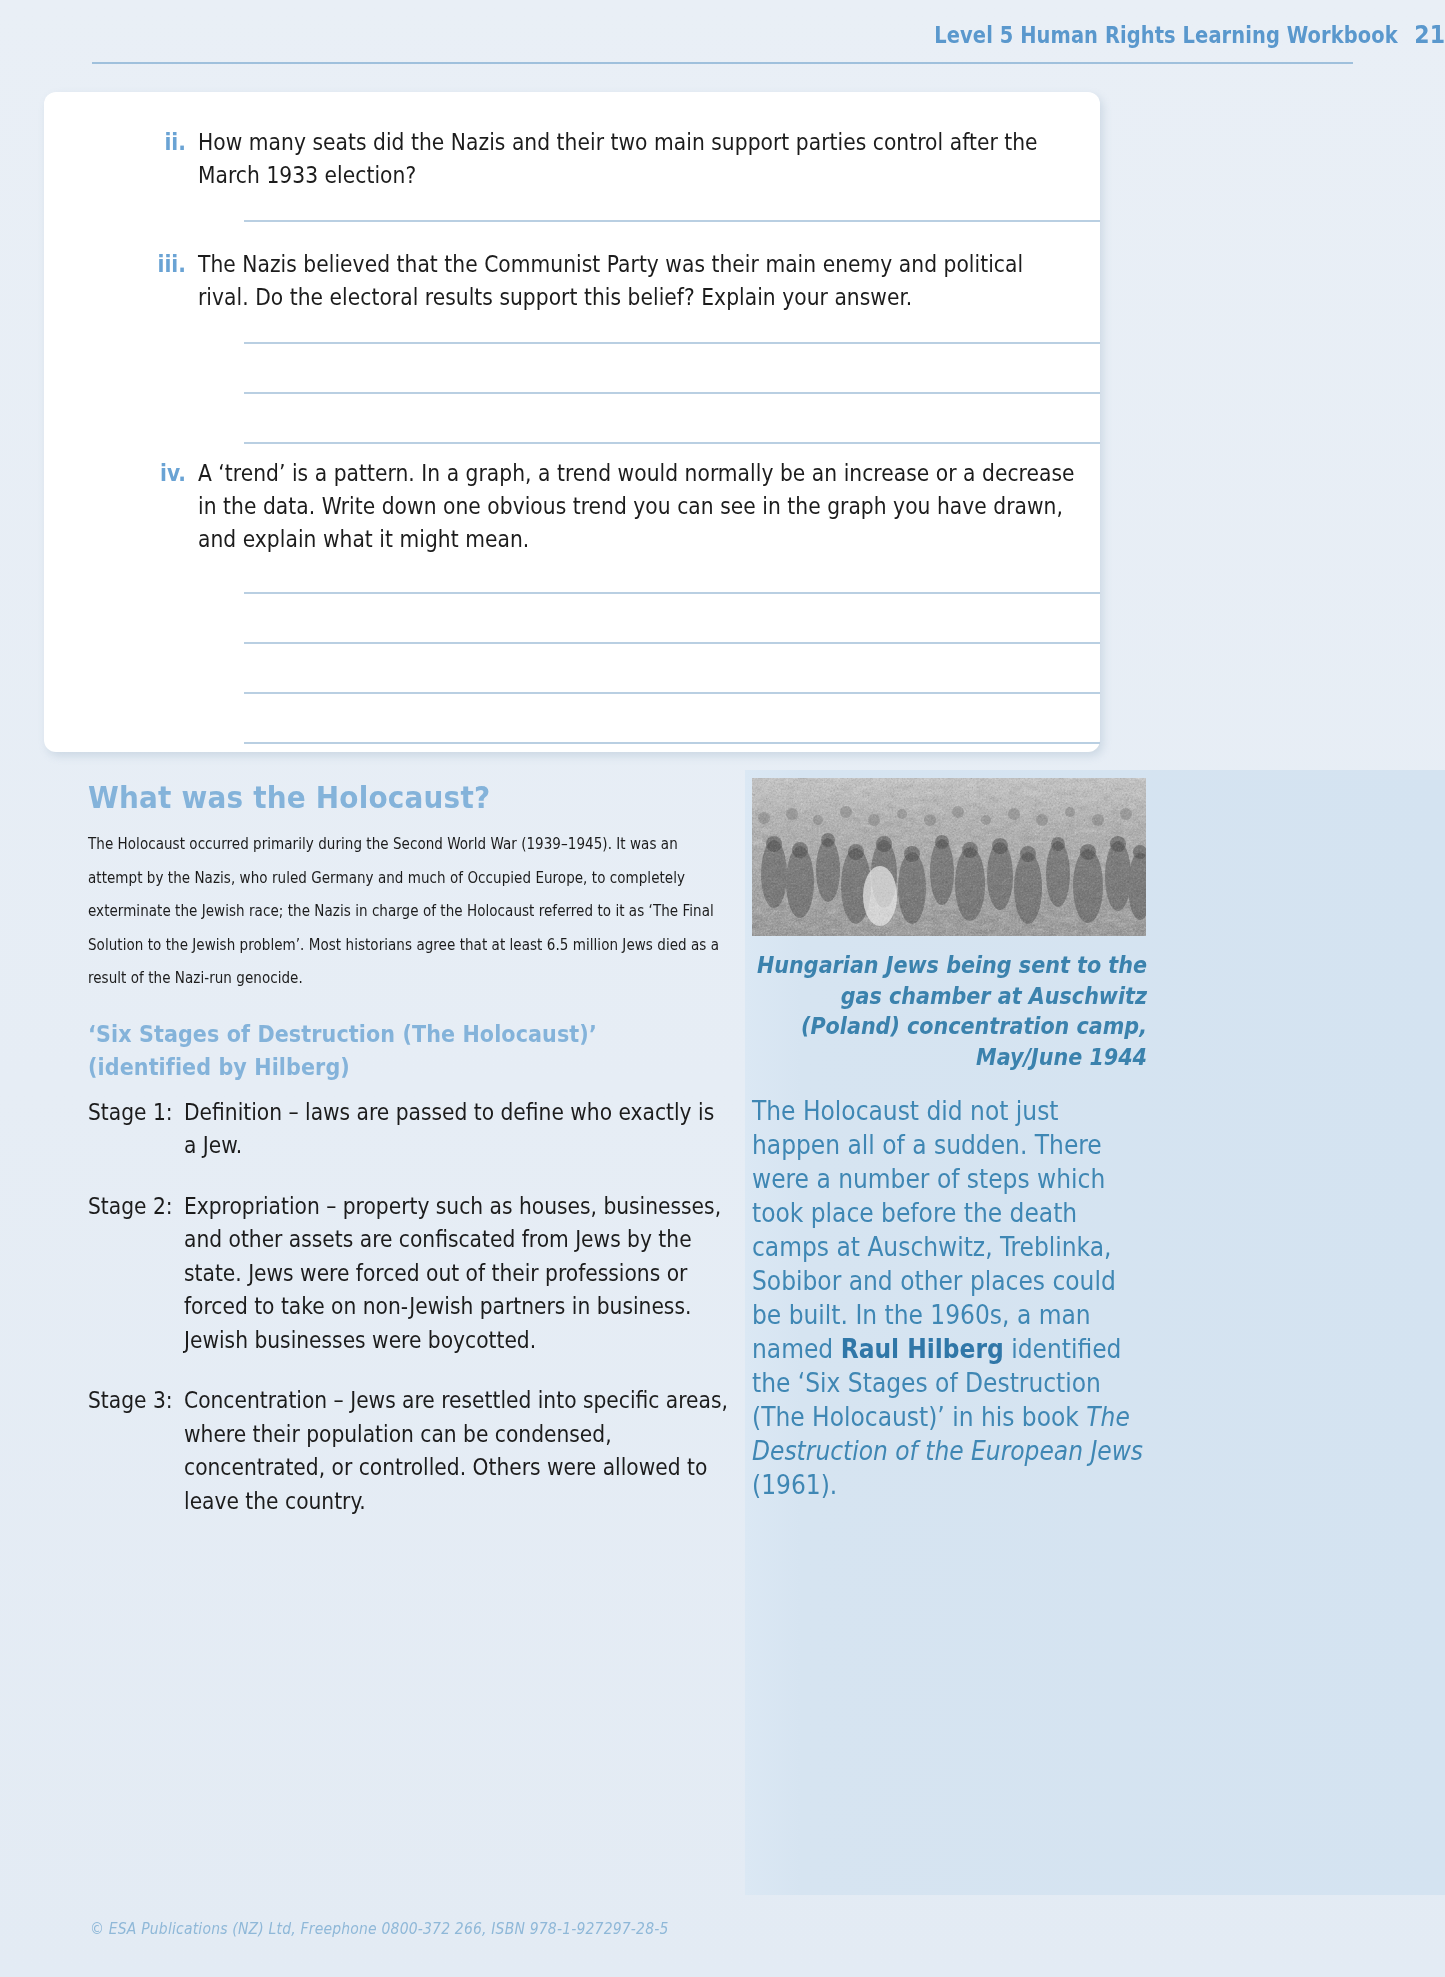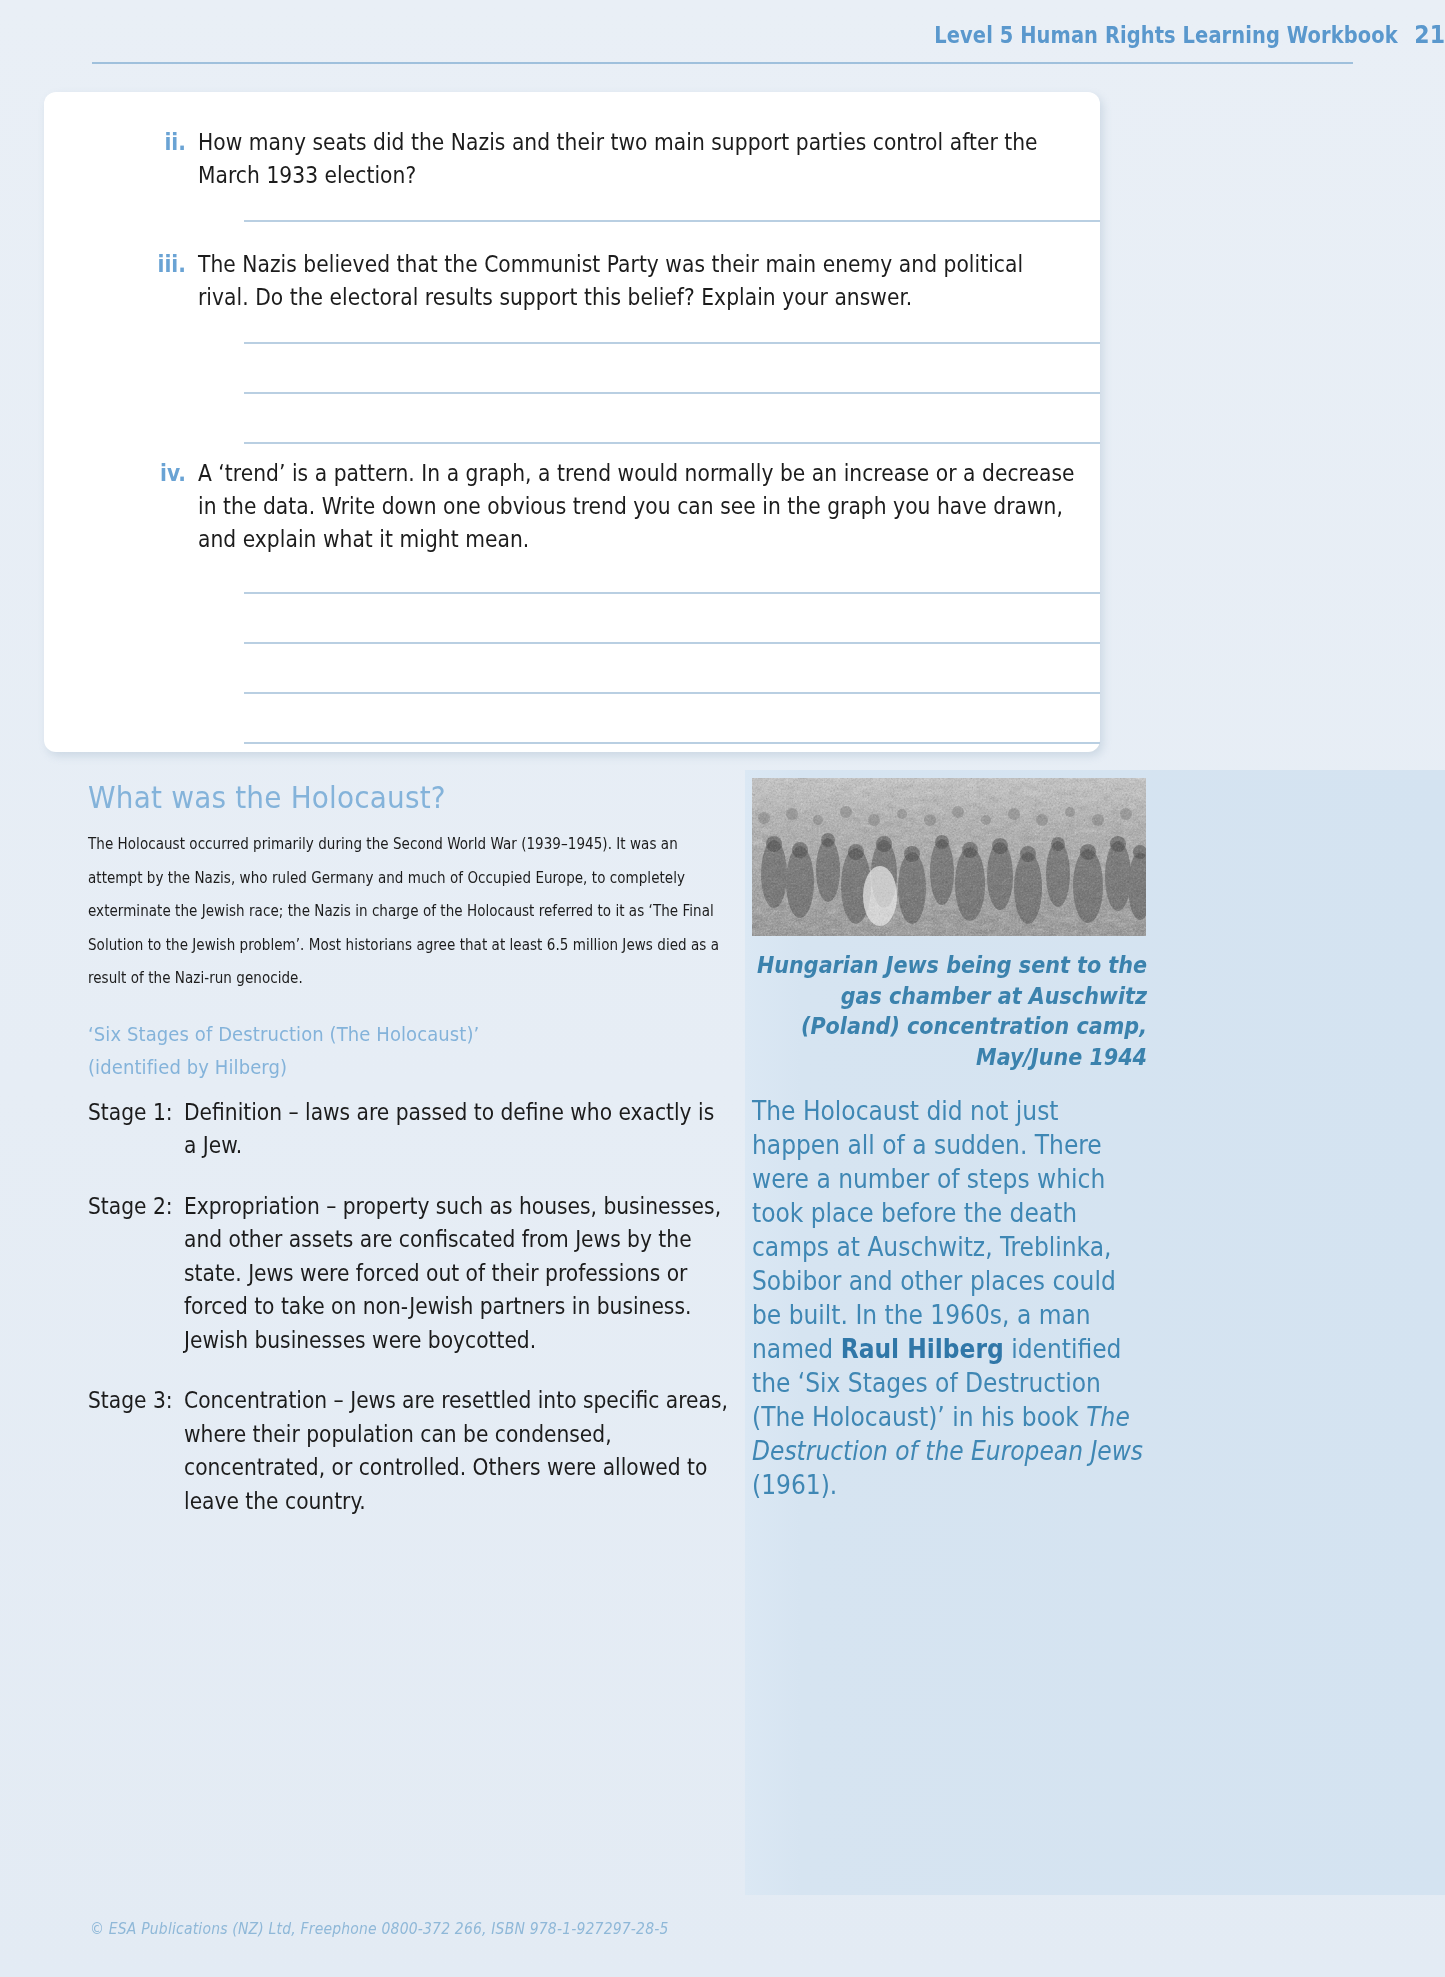--- a/index.html
+++ b/index.html
@@ -134,31 +134,31 @@
   .col-left {
     position: absolute;
     left: 88px;
     top: 8px;
     width: 645px;
   }
 
   h2.sec-head {
     margin: 0 0 12px 0;
     font-family: "DejaVu Sans Condensed", "Liberation Sans Narrow", "Liberation Sans", sans-serif;
-    font-weight: normal;
+    font-weight: bold;
     font-size: 31px;
     color: #84b3da;
     letter-spacing: .2px;
     line-height: 38px;
   }
   h3.sub-head {
     margin: 22px 0 12px 0;
     font-family: "DejaVu Sans Condensed", "Liberation Sans Narrow", "Liberation Sans", sans-serif;
-    font-weight: normal;
-    font-size: 20px;
+    font-weight: bold;
+    font-size: 23px;
     color: #84b3da;
     line-height: 33px;
     letter-spacing: .1px;
   }
   p.body {
     margin: 0;
     font-family: "DejaVu Sans Condensed", "Liberation Sans Narrow", "Liberation Sans", sans-serif;
     font-size: 15px;
     line-height: 33.5px;
     color: #1c1c1c;

